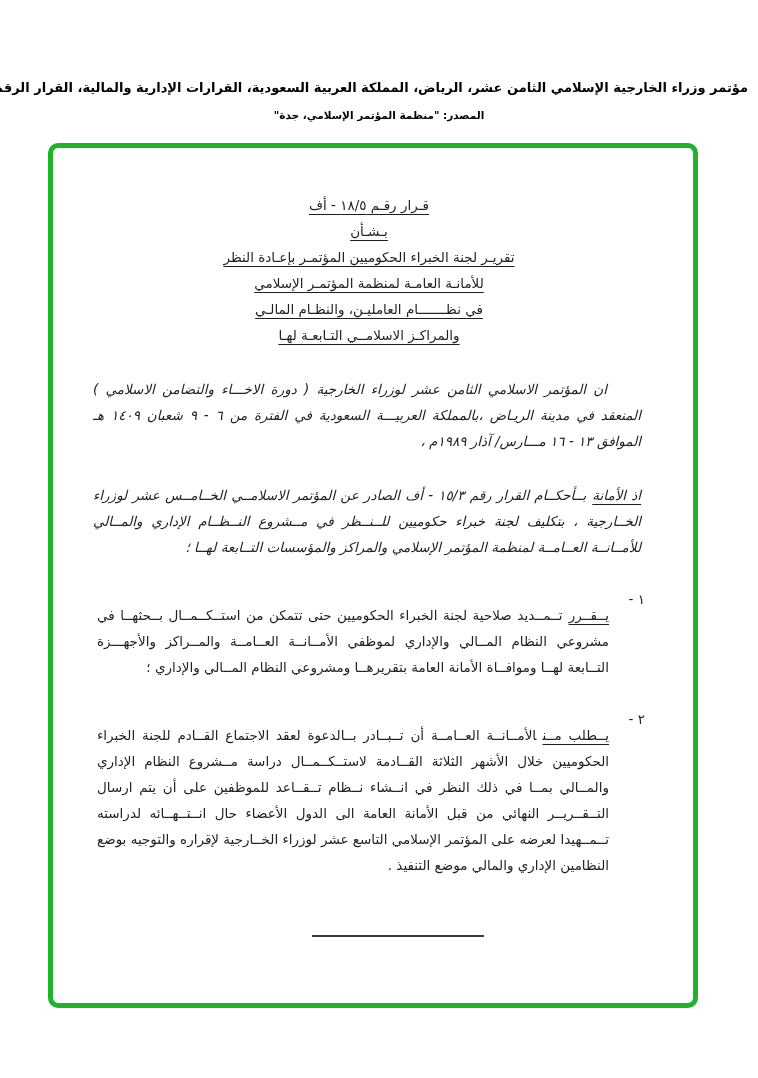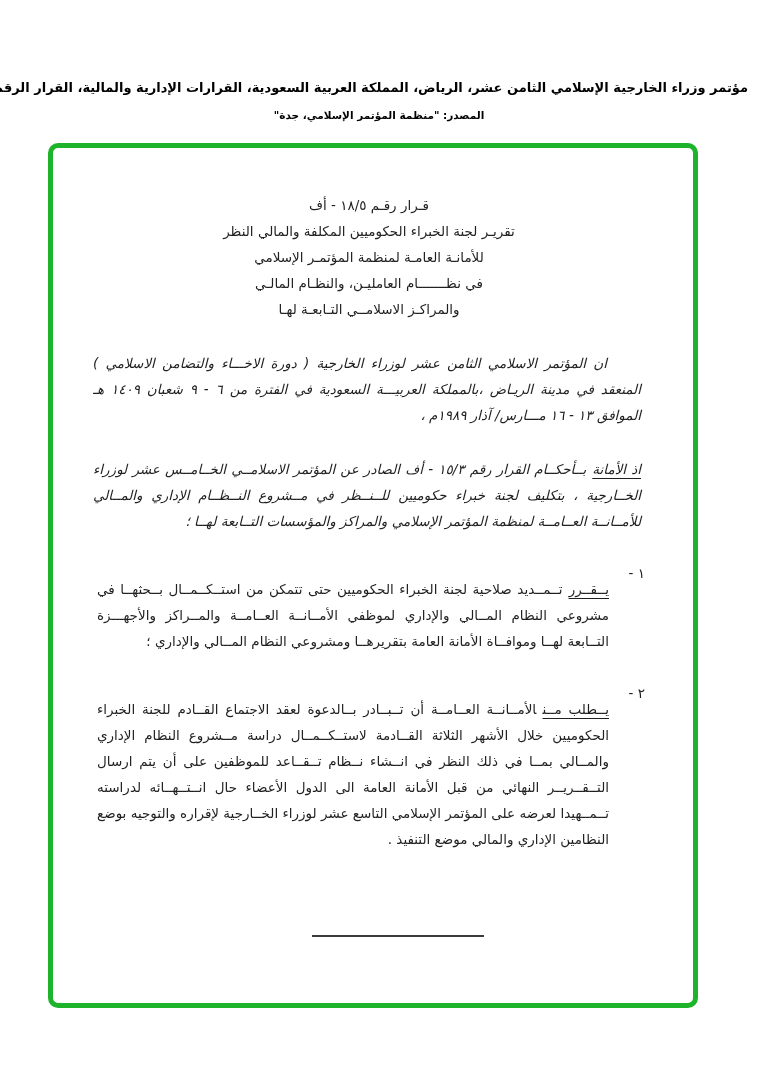--- a/index.html
+++ b/index.html
@@ -41,20 +41,21 @@
     padding:44px 48px 0 40px;
     direction:rtl;
     color:var(--ink);
     font-size:13.5px;line-height:26px;
     overflow:hidden;
   }
   
   .title-block{text-align:center;}
   .title-line{display:block;}
   .title-line span{
+    text-decoration:underline;
     text-underline-offset:4px;
     text-decoration-thickness:1px;
   }
   
   .para{
     text-align:justify;
     margin:28px 4px 0 0;
     font-style:italic;
   }
   .para.opening{text-indent:34px;}
@@ -91,21 +92,22 @@
 <div class="page">
 
   <div class="hdr1">مؤتمر وزراء الخارجية الإسلامي الثامن عشر، الرياض، المملكة العربية السعودية، القرارات الإدارية والمالية، القرار الرقم ٨/٥-أف</div>
   <div class="hdr2">المصدر:  "منظمة المؤتمر الإسلامي، جدة"</div>
 
   <div class="frame">
     <div class="doc">
 
       <div class="title-block">
         <span class="title-line"><span>قـرار رقـم ١٨/٥ - أف</span></span>
-        <span class="title-line"><span>تقريـر لجنة الخبراء الحكوميين المكلفة والمالي النظر</span></span>
+        <span class="title-line"><span>بـشـأن</span></span>
+        <span class="title-line"><span>تقريـر لجنة الخبراء الحكوميين المؤتمـر بإعـادة النظر</span></span>
         <span class="title-line"><span>للأمانـة العامـة لمنظمة المؤتمـر الإسلامي</span></span>
         <span class="title-line"><span>في نظـــــــام العامليـن، والنظـام المالـي</span></span>
         <span class="title-line"><span>والمراكـز الاسلامــي التـابعـة لهـا</span></span>
       </div>
 
       <p class="para opening">ان المؤتمر الاسلامي الثامن عشر لوزراء الخارجية ( دورة الاخـــاء والتضامن الاسلامي ) المنعقد في مدينة الريـاض ،بالمملكة العربيـــة السعودية في الفترة من ٦ - ٩ شعبان ١٤٠٩ هـ الموافق ١٣ - ١٦ مـــارس/ آذار ١٩٨٩م ،</p>
 
       <p class="para"><span class="lead">اذ الأمانة</span><span>بــأحكــام القرار رقم ١٥/٣ - أف الصادر عن المؤتمر الاسلامــي الخــامــس عشر لوزراء الخــارجية ، بتكليف لجنة خبراء حكوميين للــنــظر في مــشروع النــظــام الإداري والمــالي للأمــانــة العــامــة لمنظمة المؤتمر الإسلامي والمراكز والمؤسسات التــابعة لهــا ؛</span></p>
 
       <div class="item">

